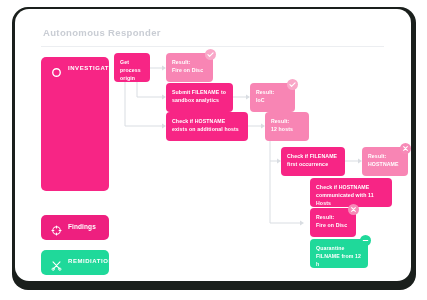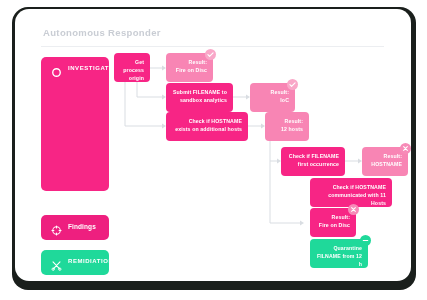--- a/index.html
+++ b/index.html
@@ -13,21 +13,20 @@
     overflow: hidden;
     font-family: "Liberation Sans", sans-serif;
   }
 
   
   #app-frame {
     position: absolute;
     left: 0; top: 0;
     width: 427px; height: 220px;
     background: #ffffff;
-    text-align: right;
   }
   #card-shadow {
     position: absolute;
     left: 12px; top: 7px;
     width: 404px; height: 283px;
     border-radius: 16px;
     background: #1a1f1c;
   }
   #card {
     position: absolute;

